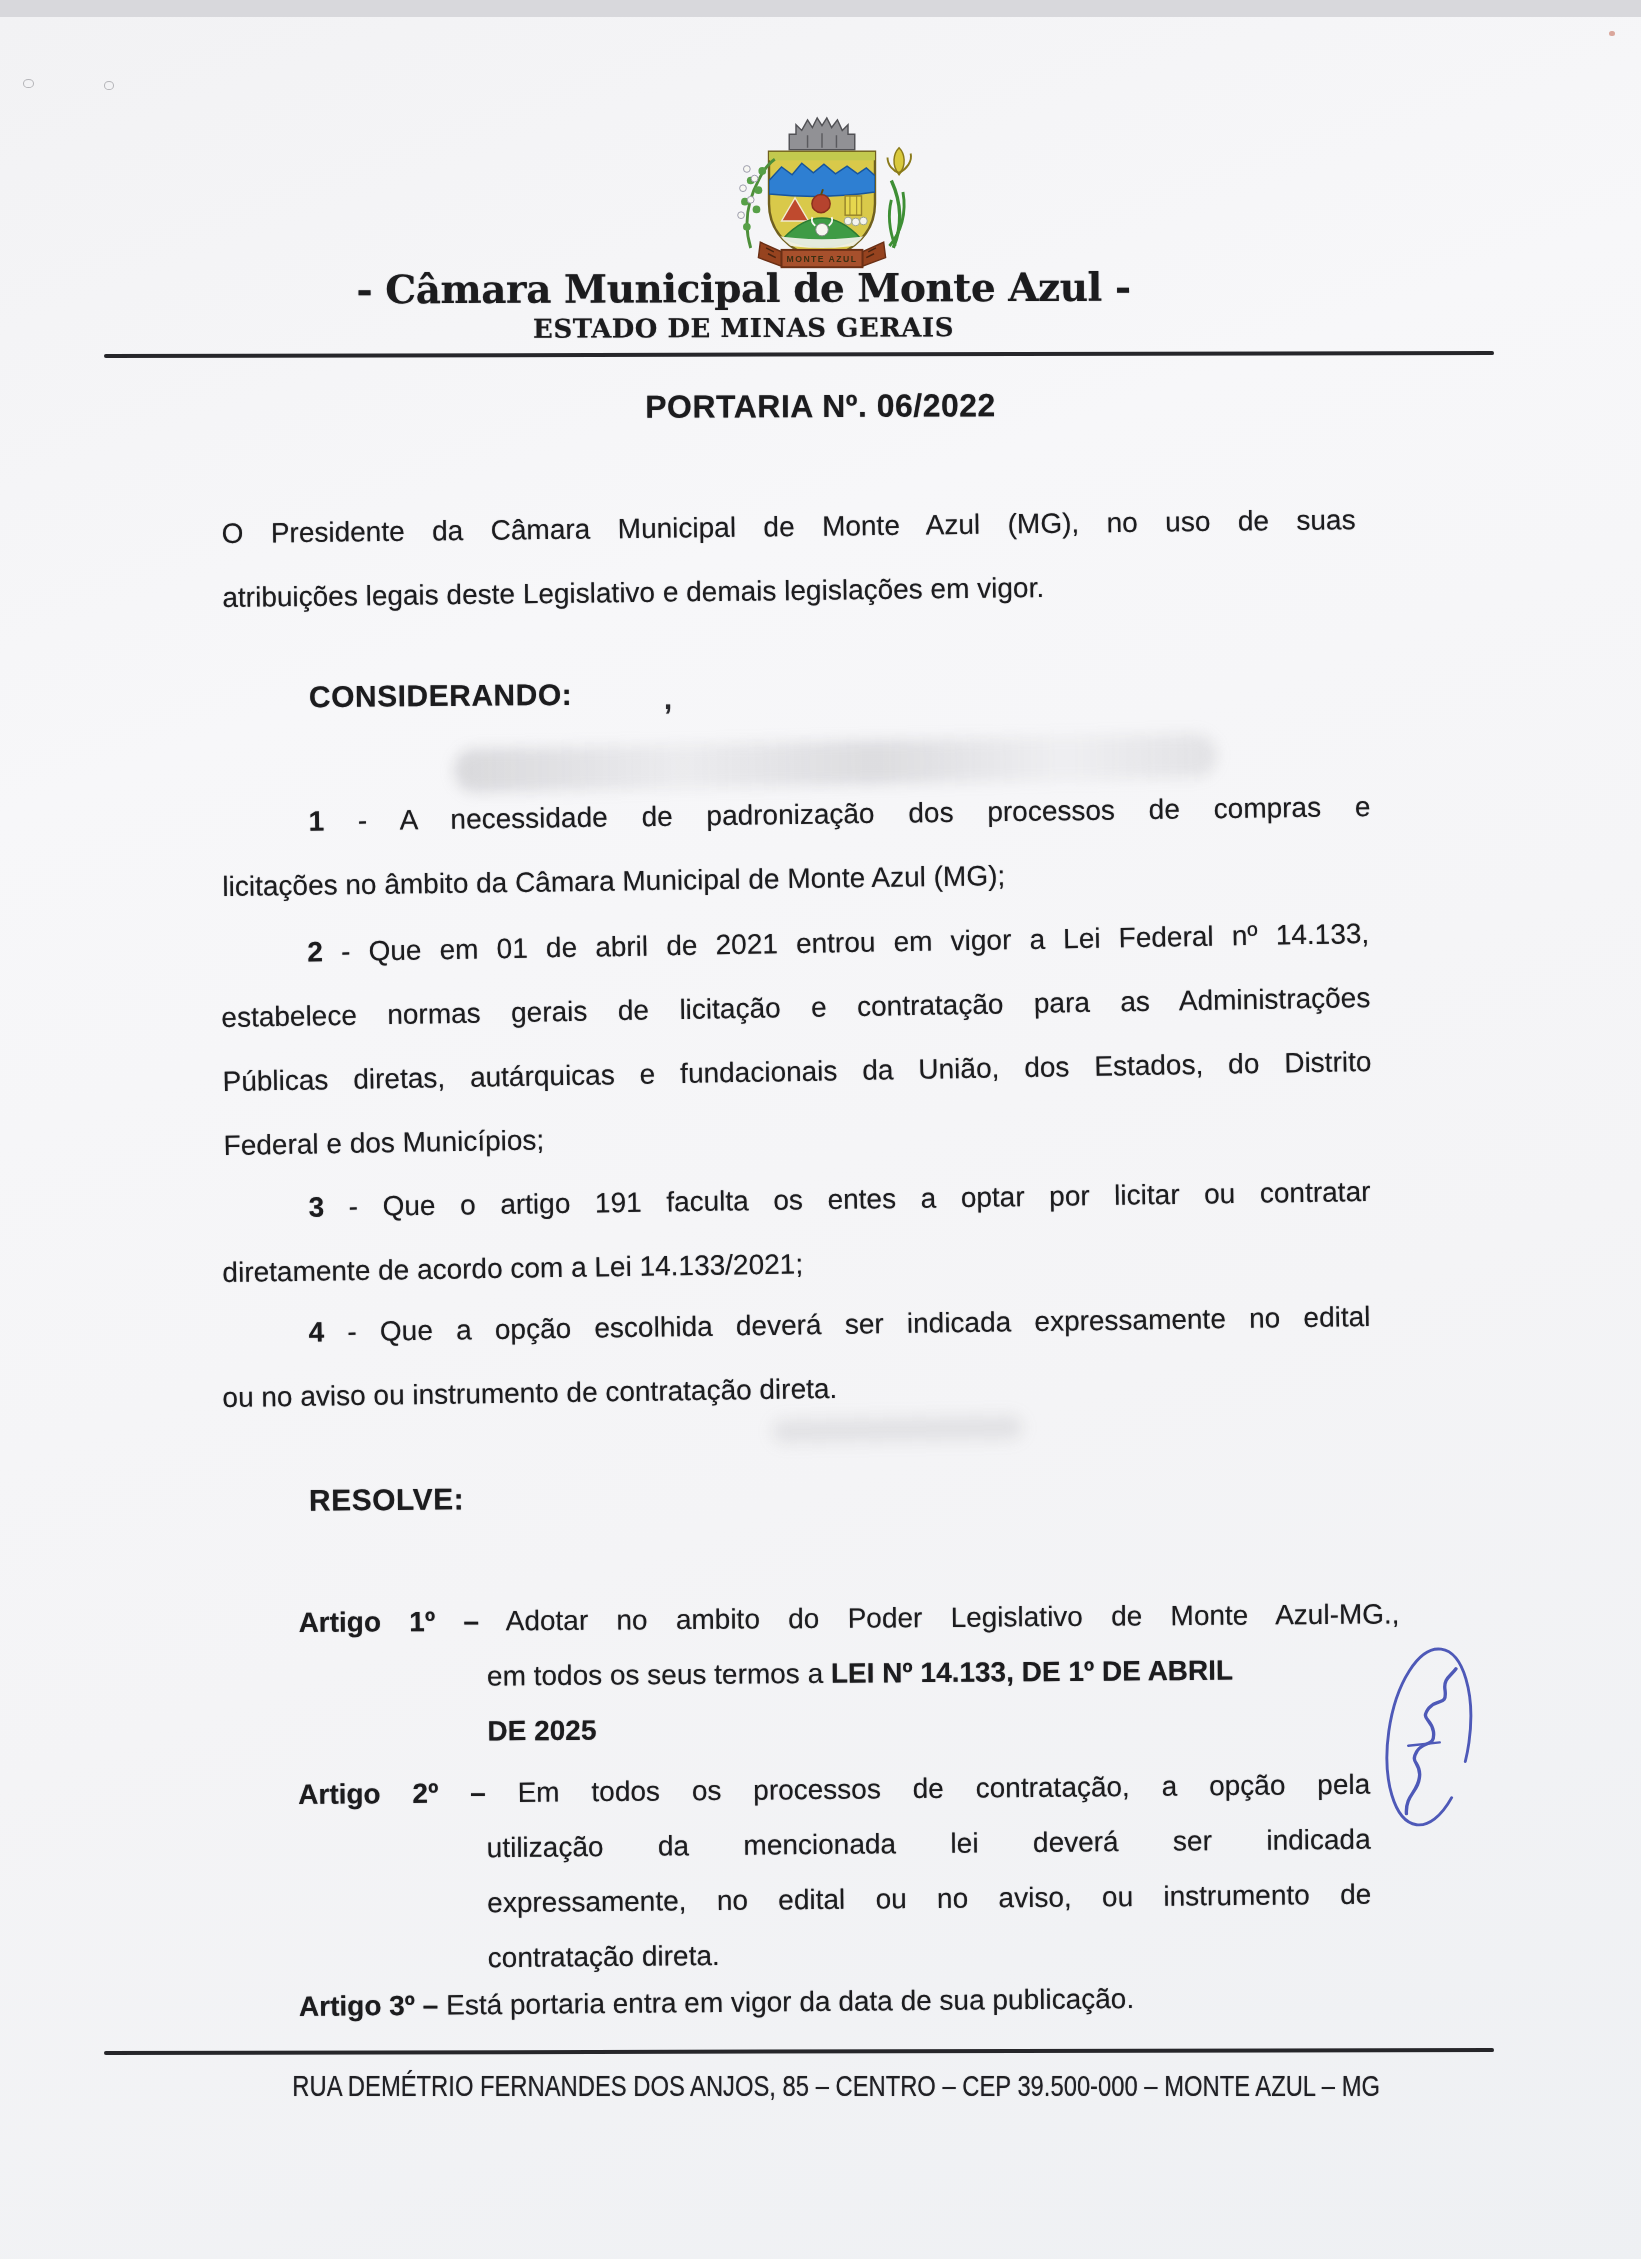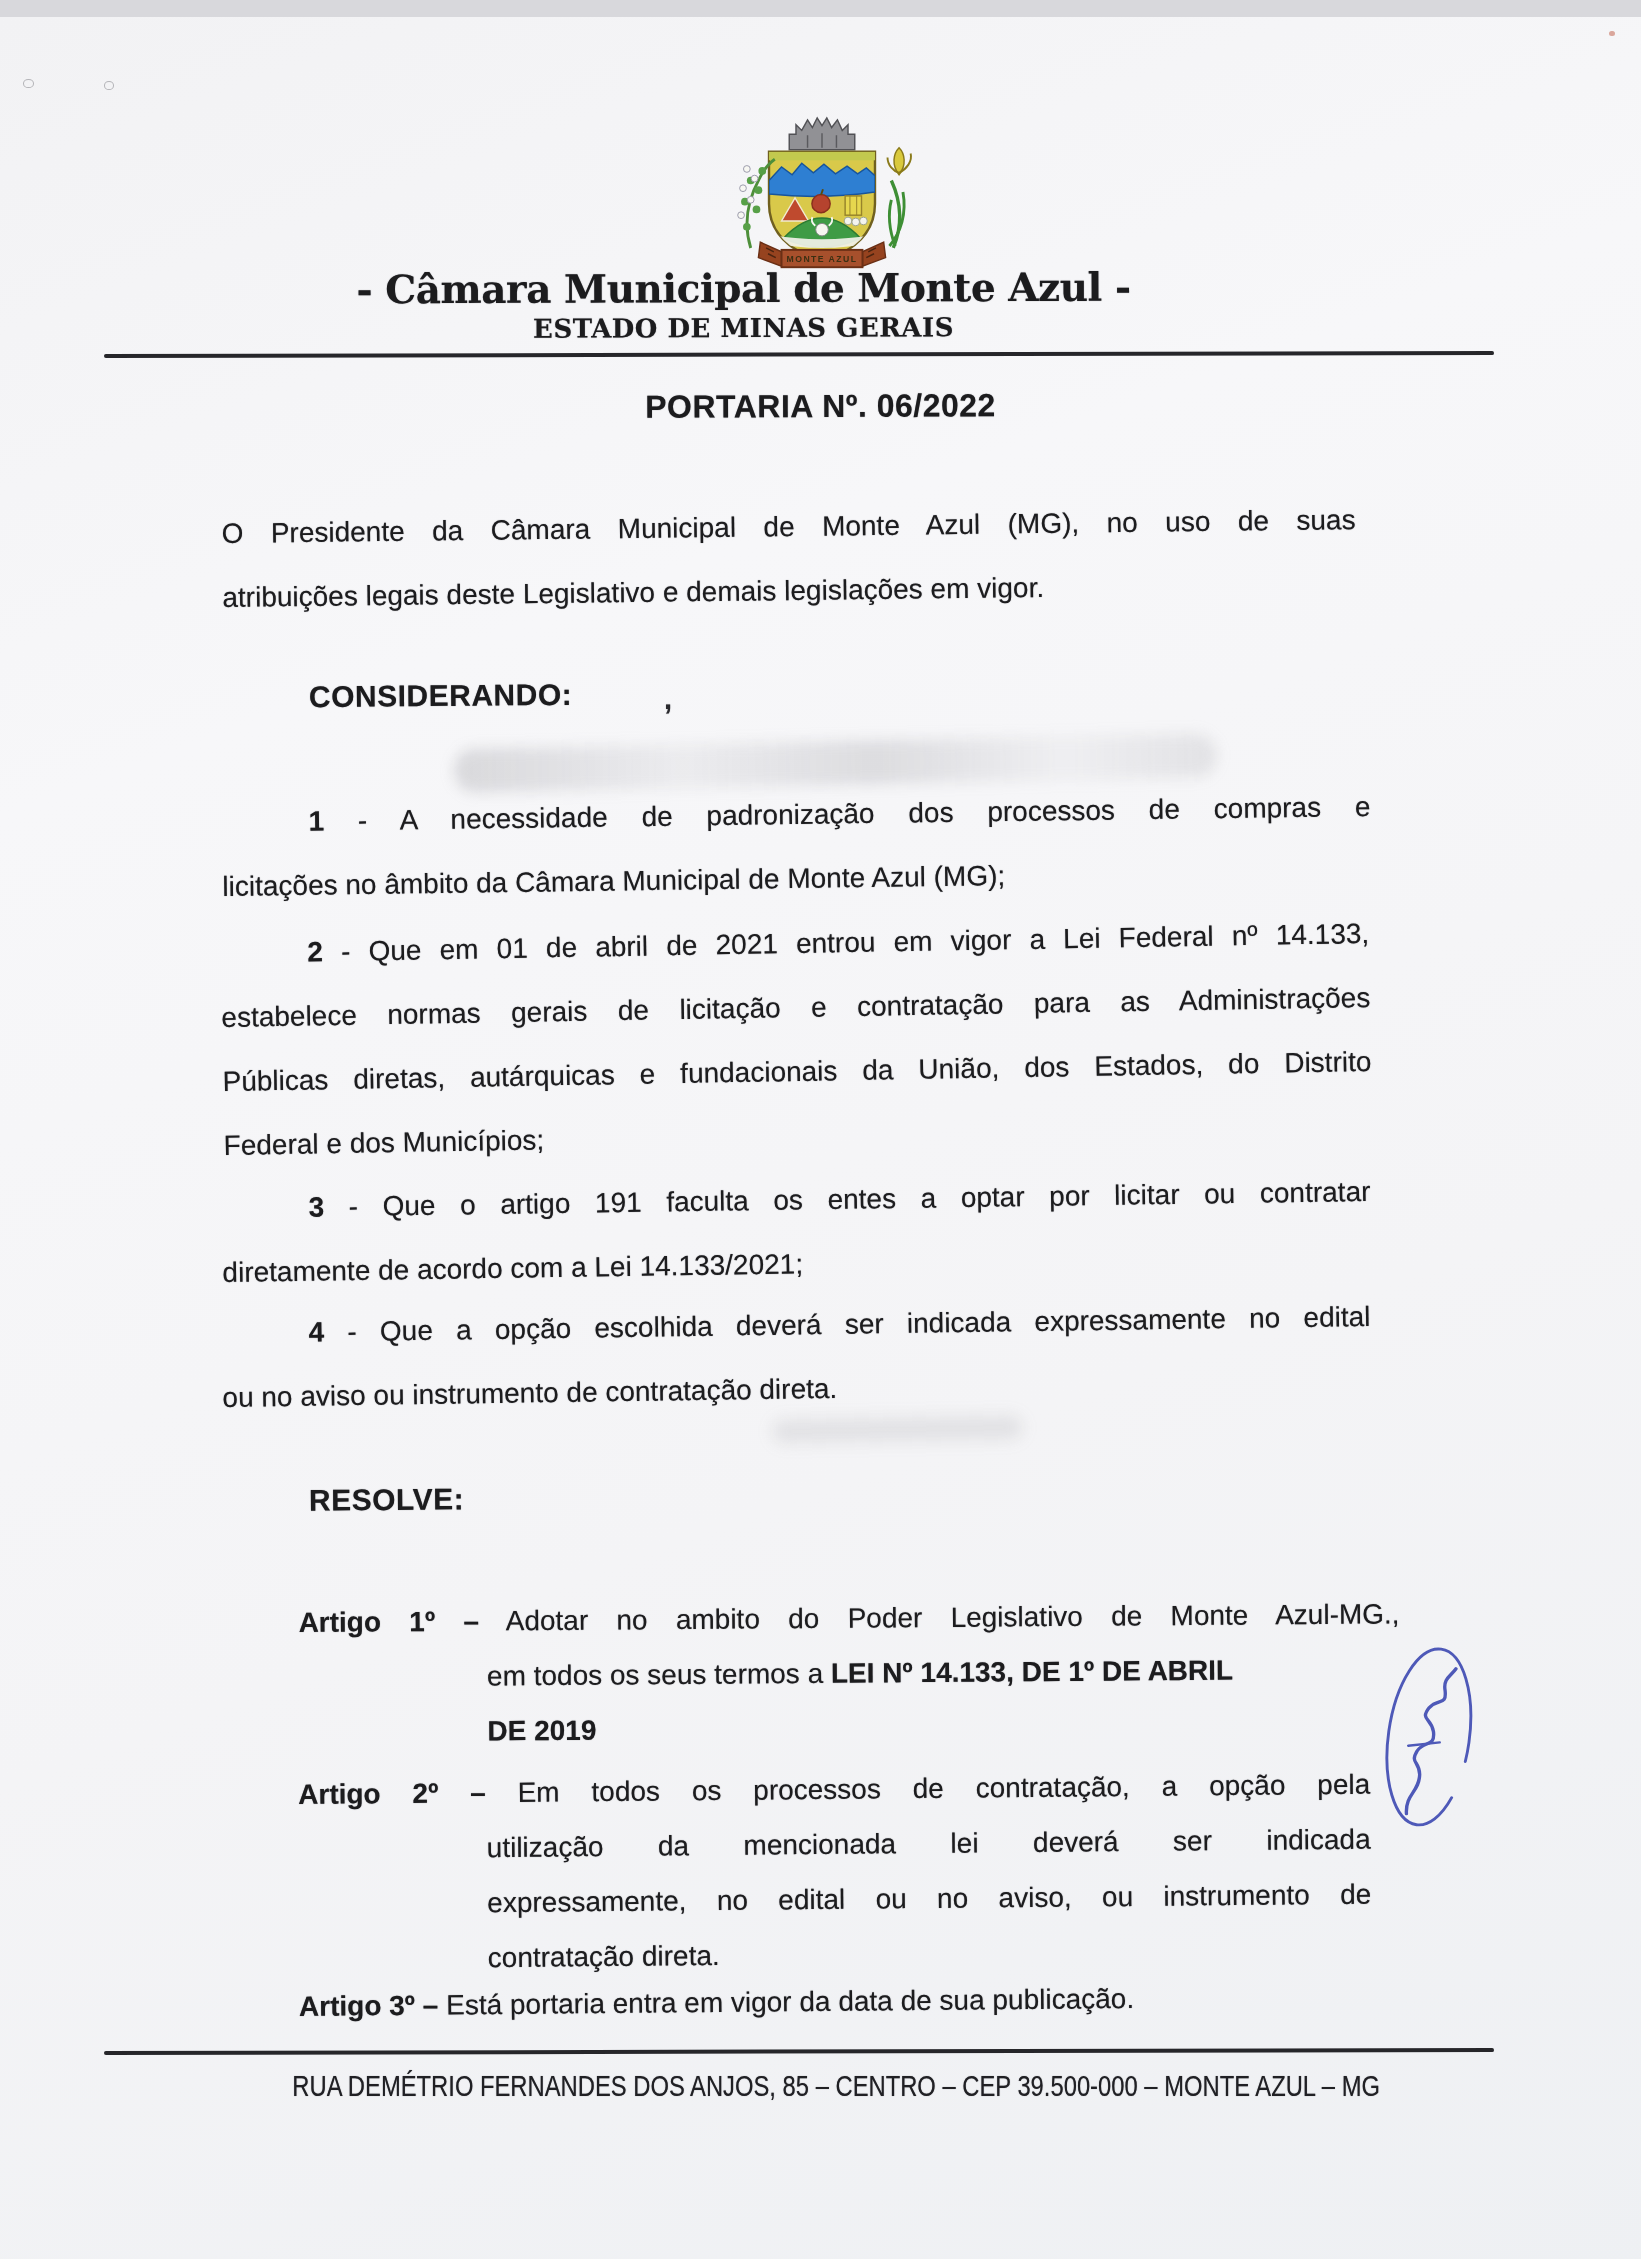--- a/index.html
+++ b/index.html
@@ -191,21 +191,21 @@
     <span class="ln">ou no aviso ou instrumento de contratação direta.</span>
   </div>
   <div class="abs smudge2"></div>
 
   <div class="abs sec-heading h-resolve txt">RESOLVE:</div>
 
   <div class="abs artigo artigo1 txt">
     <span class="ln j"><b class="lbl">Artigo 1º –</b>
       <span>Adotar no ambito do Poder Legislativo de Monte Azul-MG.,</span></span>
     <span class="ln cont"><span>em todos os seus termos a </span><b>LEI Nº 14.133, DE 1º DE ABRIL</b></span>
-    <span class="ln cont"><b>DE 2019</b></span>
+    <span class="ln cont"><b>DE 2025</b></span>
   </div>
 
   <div class="abs artigo artigo2 txt">
     <span class="ln j"><b class="lbl">Artigo 2º –</b>
       <span>Em todos os processos de contratação, a opção pela</span></span>
     <span class="ln cont j">utilização da mencionada lei deverá ser indicada</span>
     <span class="ln cont j">expressamente, no edital ou no aviso, ou instrumento de</span>
     <span class="ln cont">contratação direta.</span>
   </div>
 

